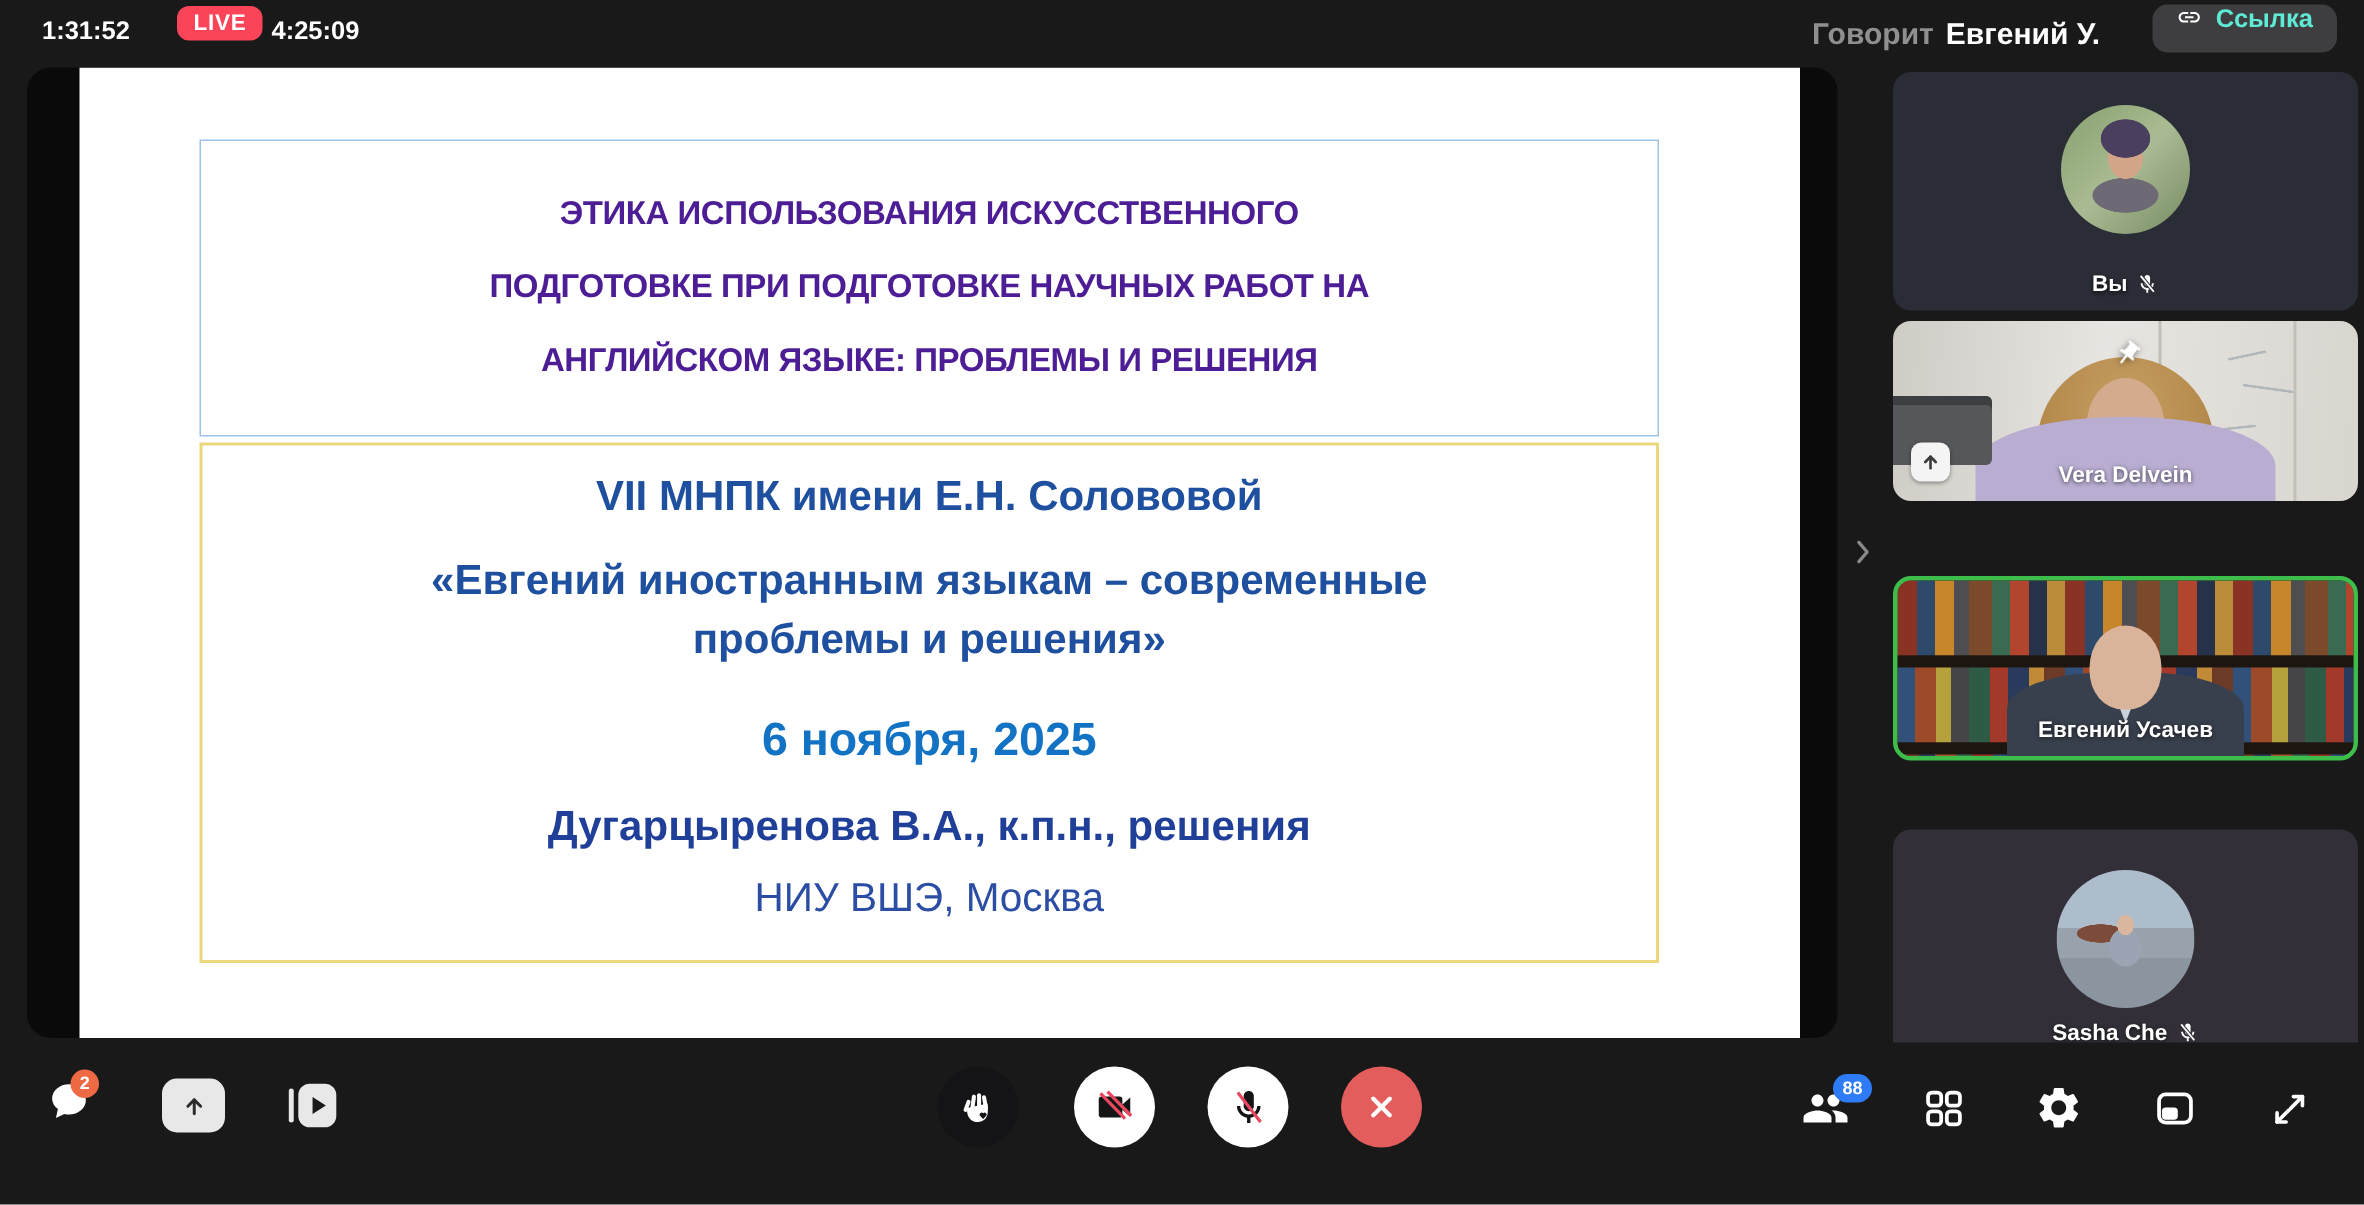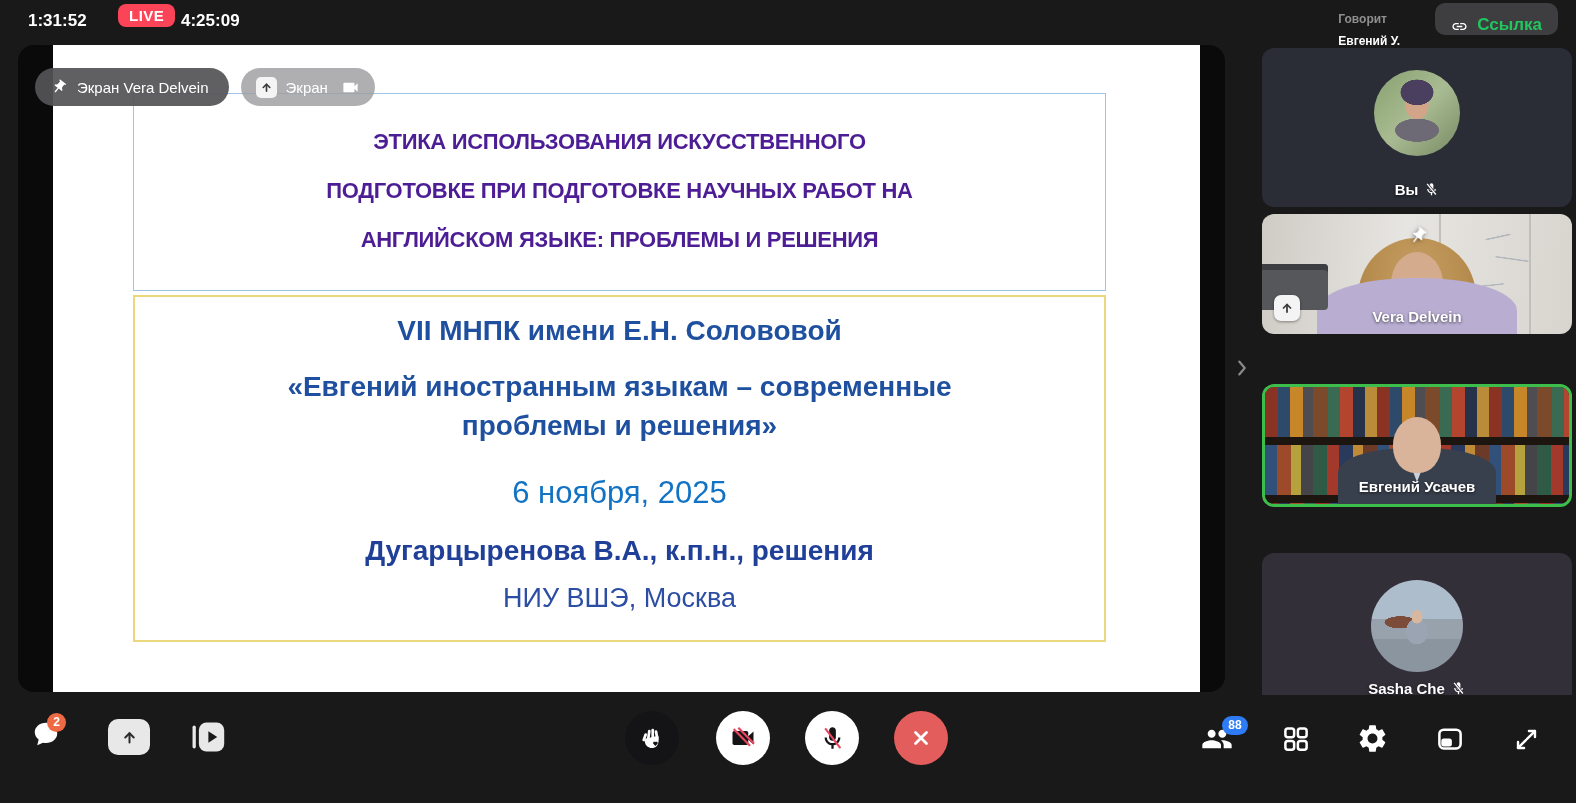--- a/index.html
+++ b/index.html
@@ -8,38 +8,38 @@
     width:1576px; height:803px; position:relative; overflow:hidden;
     background:#191919; font-family:"Liberation Sans", sans-serif;
     -webkit-font-smoothing:antialiased;
   }
   
   .topbar { position:absolute; inset:0 0 auto 0; height:44px; }
   .elapsed { position:absolute; left:28px; top:11px; color:#fff; font-size:17px; font-weight:bold; }
   .live-badge { position:absolute; left:118px; top:4px; background:#fb4458; color:#fff;
     font-size:15px; font-weight:bold; padding:3px 11px; border-radius:8px; letter-spacing:.5px; }
   .live-time { position:absolute; left:181px; top:11px; color:#fff; font-size:17px; font-weight:bold; }
-  .speaking { position:absolute; top:12px; right:176px; display:flex; gap:8px; font-size:12px;flex-direction:column; }
+  .speaking { position:absolute; top:12px; right:176px; display:flex; gap:8px; font-size:20px; }
   .speaking .who { color:#8f8f8f; font-weight:bold; }
   .speaking .name { color:#fff; font-weight:bold; }
   .link-btn { position:absolute; top:3px; right:18px; height:32px; padding:0 16px;
-    background:#3e3e40; border-radius:10px; display:flex; align-items:flex-end; gap:9px;
-    color:#22c55e; font-size:17px; font-weight:bold; border:none; cursor:pointer; }
+    background:#3e3e40; border-radius:10px; display:flex; align-items:flex-start; gap:9px;
+    color:#5eead4; font-size:17px; font-weight:bold; border:none; cursor:pointer; }
   
   .stage { position:absolute; left:18px; top:45px; width:1207px; height:647px;
     background:#0a0a0a; border-radius:16px; overflow:hidden; }
   .slide { position:absolute; left:35px; right:25px; top:0; bottom:0; background:#fff; }
   .title-box { position:absolute; left:80px; top:48px; width:973px; height:198px;
     border:1.5px solid #9dc3e6; text-align:center; padding-top:23px; }
   .title-line { color:#4c1d95; font-size:22px; font-weight:bold; line-height:49px; letter-spacing:-.3px; }
   .yellow-box { position:absolute; left:80px; top:250px; width:973px; height:347px;
     border:2px solid #ecd87c; text-align:center; }
   .conf { margin-top:18px; color:#1e509f; font-size:28px; font-weight:bold; }
   .conf-sub { margin-top:20px; color:#1e509f; font-size:28px; font-weight:bold; line-height:39px; }
-  .slide-date { margin-top:30px; color:#1273c4; font-size:31px; font-weight:normal; }
+  .slide-date { margin-top:30px; color:#1273c4; font-size:31px; font-weight:bold; }
   .slide-author { margin-top:24px; color:#1f3f99; font-size:28px; font-weight:bold; }
   .slide-affil { margin-top:16px; color:#2b4da3; font-size:27px; font-weight:500; }
   
   .pills { position:absolute; left:17px; top:23px; display:flex; gap:12px; }
   .pill { height:38px; border-radius:19px; display:flex; align-items:center; color:#fff; font-size:15px; }
   .pill-pinned { background:rgba(84,84,87,.93); padding:0 20px 0 16px; gap:10px; cursor:pointer; }
   .pill-screen { background:rgba(158,158,161,.82); padding:0 15px; gap:9px; cursor:pointer; }
   .up-sq { width:21px; height:21px; background:#f4f4f4; border-radius:5px;
     display:flex; align-items:center; justify-content:center; }
   
@@ -150,44 +150,20 @@
       <div class="conf-sub">
         <div>«Евгений иностранным языкам – современные</div>
         <div>проблемы и решения»</div>
       </div>
       <div class="slide-date">6 ноября, 2025</div>
       <div class="slide-author">Дугарцыренова В.А., к.п.н., решения</div>
       <div class="slide-affil">НИУ ВШЭ, Москва</div>
     </div>
   </div>
 
-  <div class="pills">
-    <div class="pill pill-pinned">
-      <span style="display:flex;transform:rotate(38deg)">
-        <svg width="16" height="16" viewBox="0 0 24 24">
-            <path fill="#fff" d="M16 9V4h1c.55 0 1-.45 1-1s-.45-1-1-1H7c-.55 0-1 .45-1 1s.45 1 1 1h1v5c0 1.66-1.34 3-3 3v2h5.97v7l1 1 1-1v-7H19v-2c-1.66 0-3-1.34-3-3z"></path>
-          </svg>
-      </span>
-      <span>Экран Vera Delvein</span>
-    </div>
-    <div class="pill pill-screen">
-      <span class="up-sq">
-        <svg width="13" height="13" viewBox="0 0 24 24" fill="none" stroke="#3a3a3a" stroke-width="3" stroke-linecap="round" stroke-linejoin="round">
-            <path d="M12 19V6"></path>
-            <path d="M6 12l6-6 6 6"></path>
-          </svg>
-      </span>
-      <span>Экран</span>
-      <span style="display:flex;margin-left:4px">
-        <svg width="19" height="19" viewBox="0 0 24 24">
-            <path fill="#fff" d="M17 10.5V7c0-.55-.45-1-1-1H4c-.55 0-1 .45-1 1v10c0 .55.45 1 1 1h12c.55 0 1-.45 1-1v-3.5l4 4v-11l-4 4z"></path>
-          </svg>
-      </span>
-    </div>
-  </div>
 </div>
 
 <div class="chevron">
   <svg width="22" height="28" viewBox="0 0 24 24" fill="none" stroke="#8a8a8a" stroke-width="2.4" stroke-linecap="round" stroke-linejoin="round">
       <polyline points="9 5 15 12 9 19"></polyline>
     </svg>
 </div>
 
 <div class="sidebar">
 

